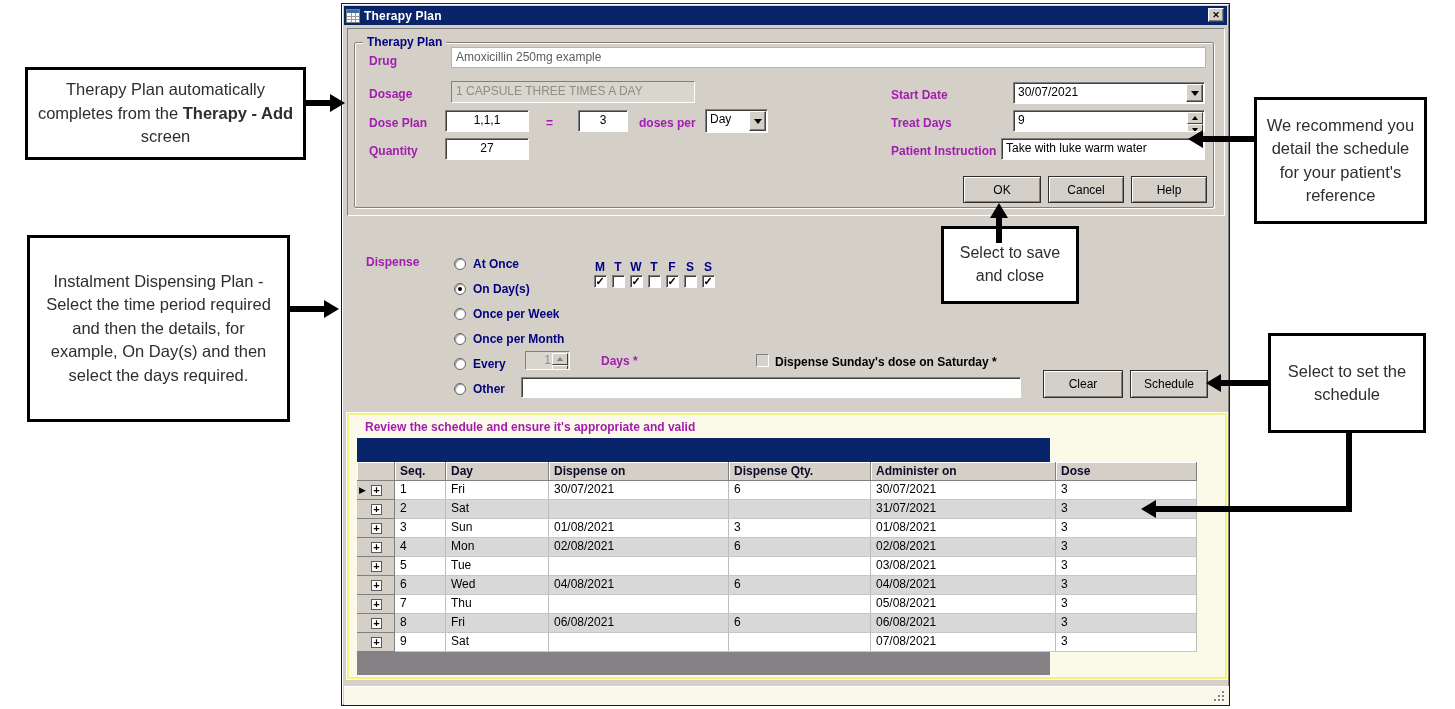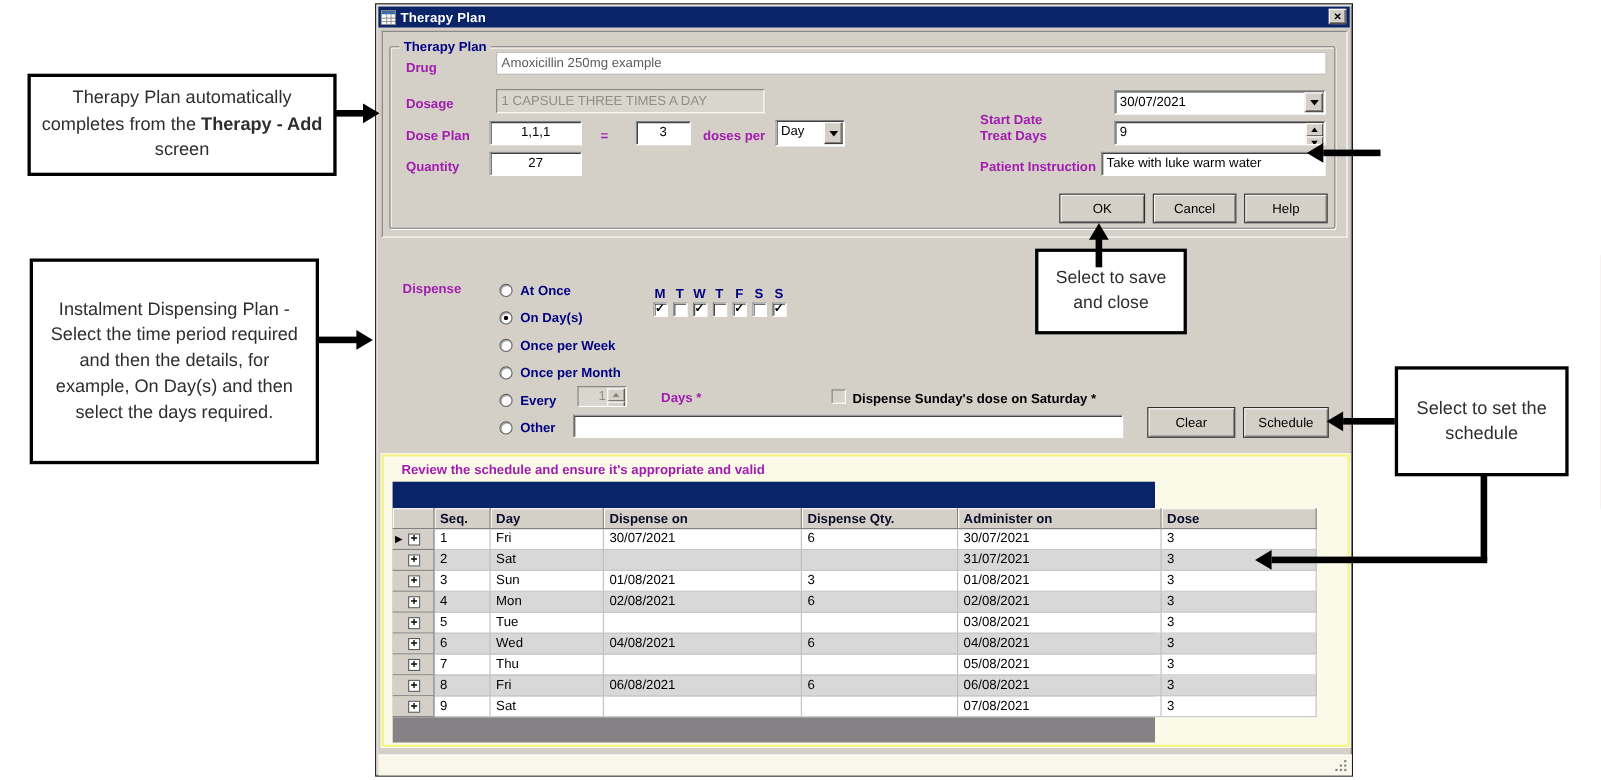--- a/index.html
+++ b/index.html
@@ -137,21 +137,21 @@
     <div class="field" style="left:363px; top:105px; width:63px; height:24px;">
       <span>Day</span>
       <div class="combo-btn">
           <div class="tri-dn"></div>
         </div>
     </div>
 
     <span class="nlabel" style="left:27px; top:140px;">Quantity</span>
     <div class="field ctr" style="left:103px; top:134px; width:84px; height:22px;">27</div>
 
-    <span class="nlabel" style="left:549px; top:84px;margin-top:14px;">Start Date</span>
+    <span class="nlabel" style="left:549px; top:84px;">Start Date</span>
     <div class="field" style="left:671px; top:78px; width:192px; height:22px;">
       <span>30/07/2021</span>
       <div class="combo-btn">
           <div class="tri-dn"></div>
         </div>
     </div>
 
     <span class="nlabel" style="left:549px; top:112px;">Treat Days</span>
     <div class="field" style="left:671px; top:106px; width:192px; height:22px;">
       <span>9</span>
@@ -406,20 +406,23 @@
   </div>
   <div class="shaft" style="left:304px; top:100px; width:28px; height:6px;"></div>
   <div class="head right" style="left:330px; top:94px;"></div>
 
   <div class="callout" style="left:27px; top:235px; width:263px; height:187px;">
     <span>Instalment Dispensing Plan - Select the time period required and then the details, for example, On Day(s) and then select the days required.</span>
   </div>
   <div class="shaft" style="left:288px; top:306px; width:38px; height:6px;"></div>
   <div class="head right" style="left:324px; top:300px;"></div>
 
+  <div class="callout" style="left:1254px; top:97px; width:173px; height:127px;">
+    <span>We recommend you detail the schedule for your patient's reference</span>
+  </div>
   <div class="shaft" style="left:1203px; top:136px; width:52px; height:6px;"></div>
   <div class="head left" style="left:1188px; top:130px;"></div>
 
   <div class="callout" style="left:941px; top:226px; width:138px; height:78px; font-size:16px;">
     <span>Select to save and close</span>
   </div>
   <div class="shaft" style="left:996px; top:216px; width:6px; height:27px;"></div>
   <div class="head up" style="left:990px; top:203px;"></div>
 
   <div class="callout" style="left:1268px; top:333px; width:158px; height:100px;">

